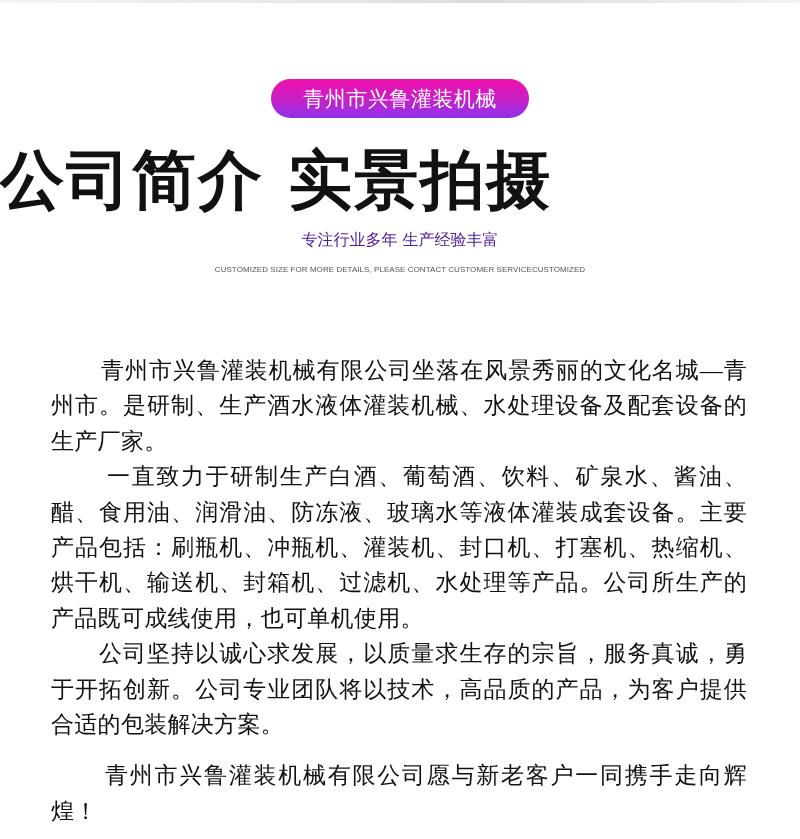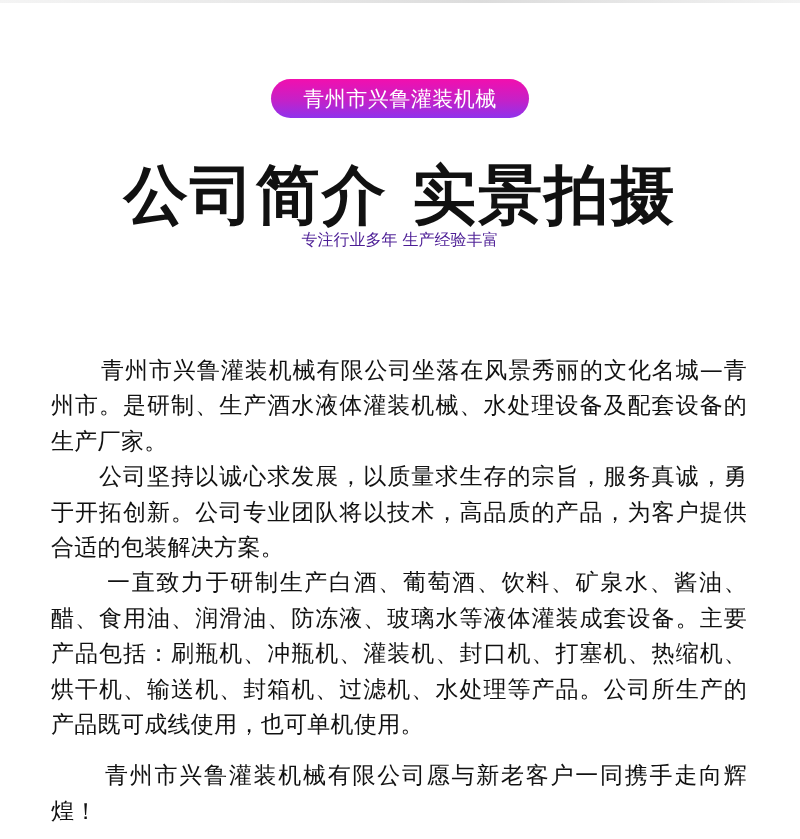--- a/index.html
+++ b/index.html
@@ -35,27 +35,26 @@
     justify-content: center;
     font-size: 21px;
     letter-spacing: 0.5px;
     box-sizing: border-box;
   }
   .main-title {
     position: absolute;
     left: 0;
     top: 140px;
     width: 800px;
-    text-align: center;
+    text-align: left;
     font-size: 64px;
     font-weight: bold;
     line-height: 80px;
     color: #111111;
     letter-spacing: 2px;
-    margin-top: 15px;
   }
   .subtitle {
     position: absolute;
     left: 0;
     top: 229px;
     width: 800px;
     text-align: center;
     font-size: 16px;
     line-height: 22px;
     color: #4c1d95;
@@ -70,20 +69,21 @@
     font-size: 8px;
     line-height: 12px;
     color: #555555;
     letter-spacing: 0.05px;
   }
   .body {
     position: absolute;
     left: 51px;
     top: 353px;
     width: 696px;
+    font-family: Liberation Serif, serif;
   }
   .para {
     margin: 0;
     font-size: 23px;
     line-height: 35.4px;
     color: #111111;
     text-align: justify;
     letter-spacing: 0.3px;
   }
   .para.indent1 { text-indent: 50px; }
@@ -98,20 +98,21 @@
 
 <div class="pill">
   <span>青州市兴鲁灌装机械</span>
 </div>
 
 <div class="main-title">公司简介 实景拍摄</div>
 
 <div class="subtitle">专注行业多年  生产经验丰富</div>
 
 <div class="en-note">
+  <div>CUSTOMIZED SIZE FOR MORE DETAILS, PLEASE CONTACT CUSTOMER SERVICECUSTOMIZED</div>
 </div>
 
 <div class="body">
   <p class="para indent1">青州市兴鲁灌装机械有限公司坐落在风景秀丽的文化名城—青州市。是研制、生产酒水液体灌装机械、水处理设备及配套设备的生产厂家。</p>
+  <p class="para indent2">一直致力于研制生产白酒、葡萄酒、饮料、矿泉水、酱油、醋、食用油、润滑油、防冻液、玻璃水等液体灌装成套设备。主要产品包括：刷瓶机、冲瓶机、灌装机、封口机、打塞机、热缩机、烘干机、输送机、封箱机、过滤机、水处理等产品。公司所生产的产品既可成线使用，也可单机使用。</p>
   <p class="para indent3">公司坚持以诚心求发展，以质量求生存的宗旨，服务真诚，勇于开拓创新。公司专业团队将以技术，高品质的产品，为客户提供合适的包装解决方案。</p>
-  <p class="para indent2">一直致力于研制生产白酒、葡萄酒、饮料、矿泉水、酱油、醋、食用油、润滑油、防冻液、玻璃水等液体灌装成套设备。主要产品包括：刷瓶机、冲瓶机、灌装机、封口机、打塞机、热缩机、烘干机、输送机、封箱机、过滤机、水处理等产品。公司所生产的产品既可成线使用，也可单机使用。</p>
   <p class="para indent4">青州市兴鲁灌装机械有限公司愿与新老客户一同携手走向辉煌！</p>
 </div>
 
 </body></html>

